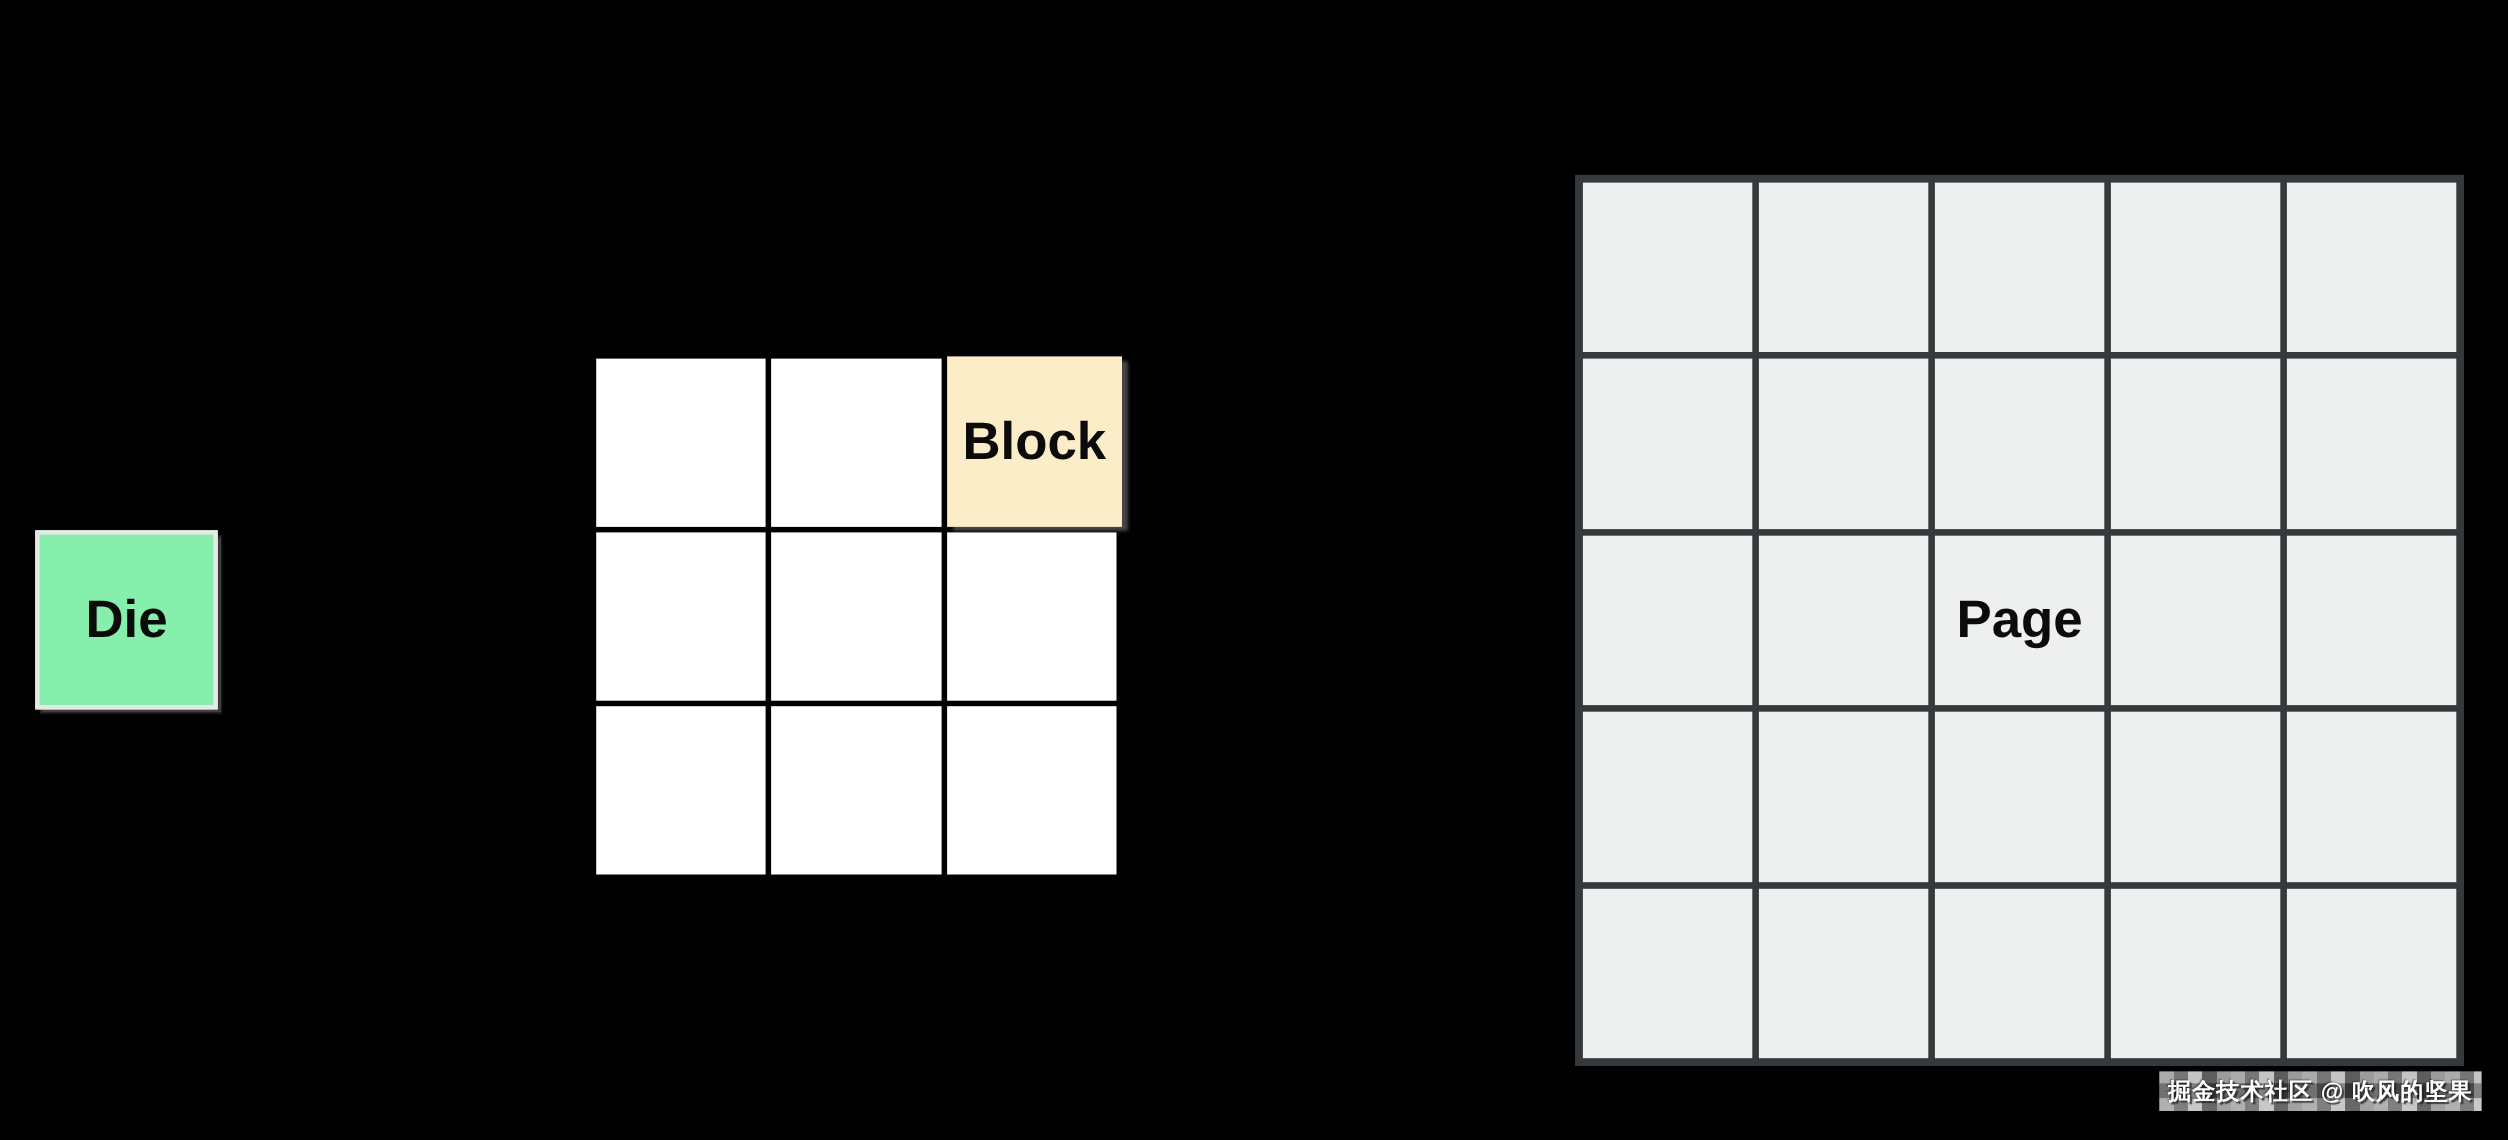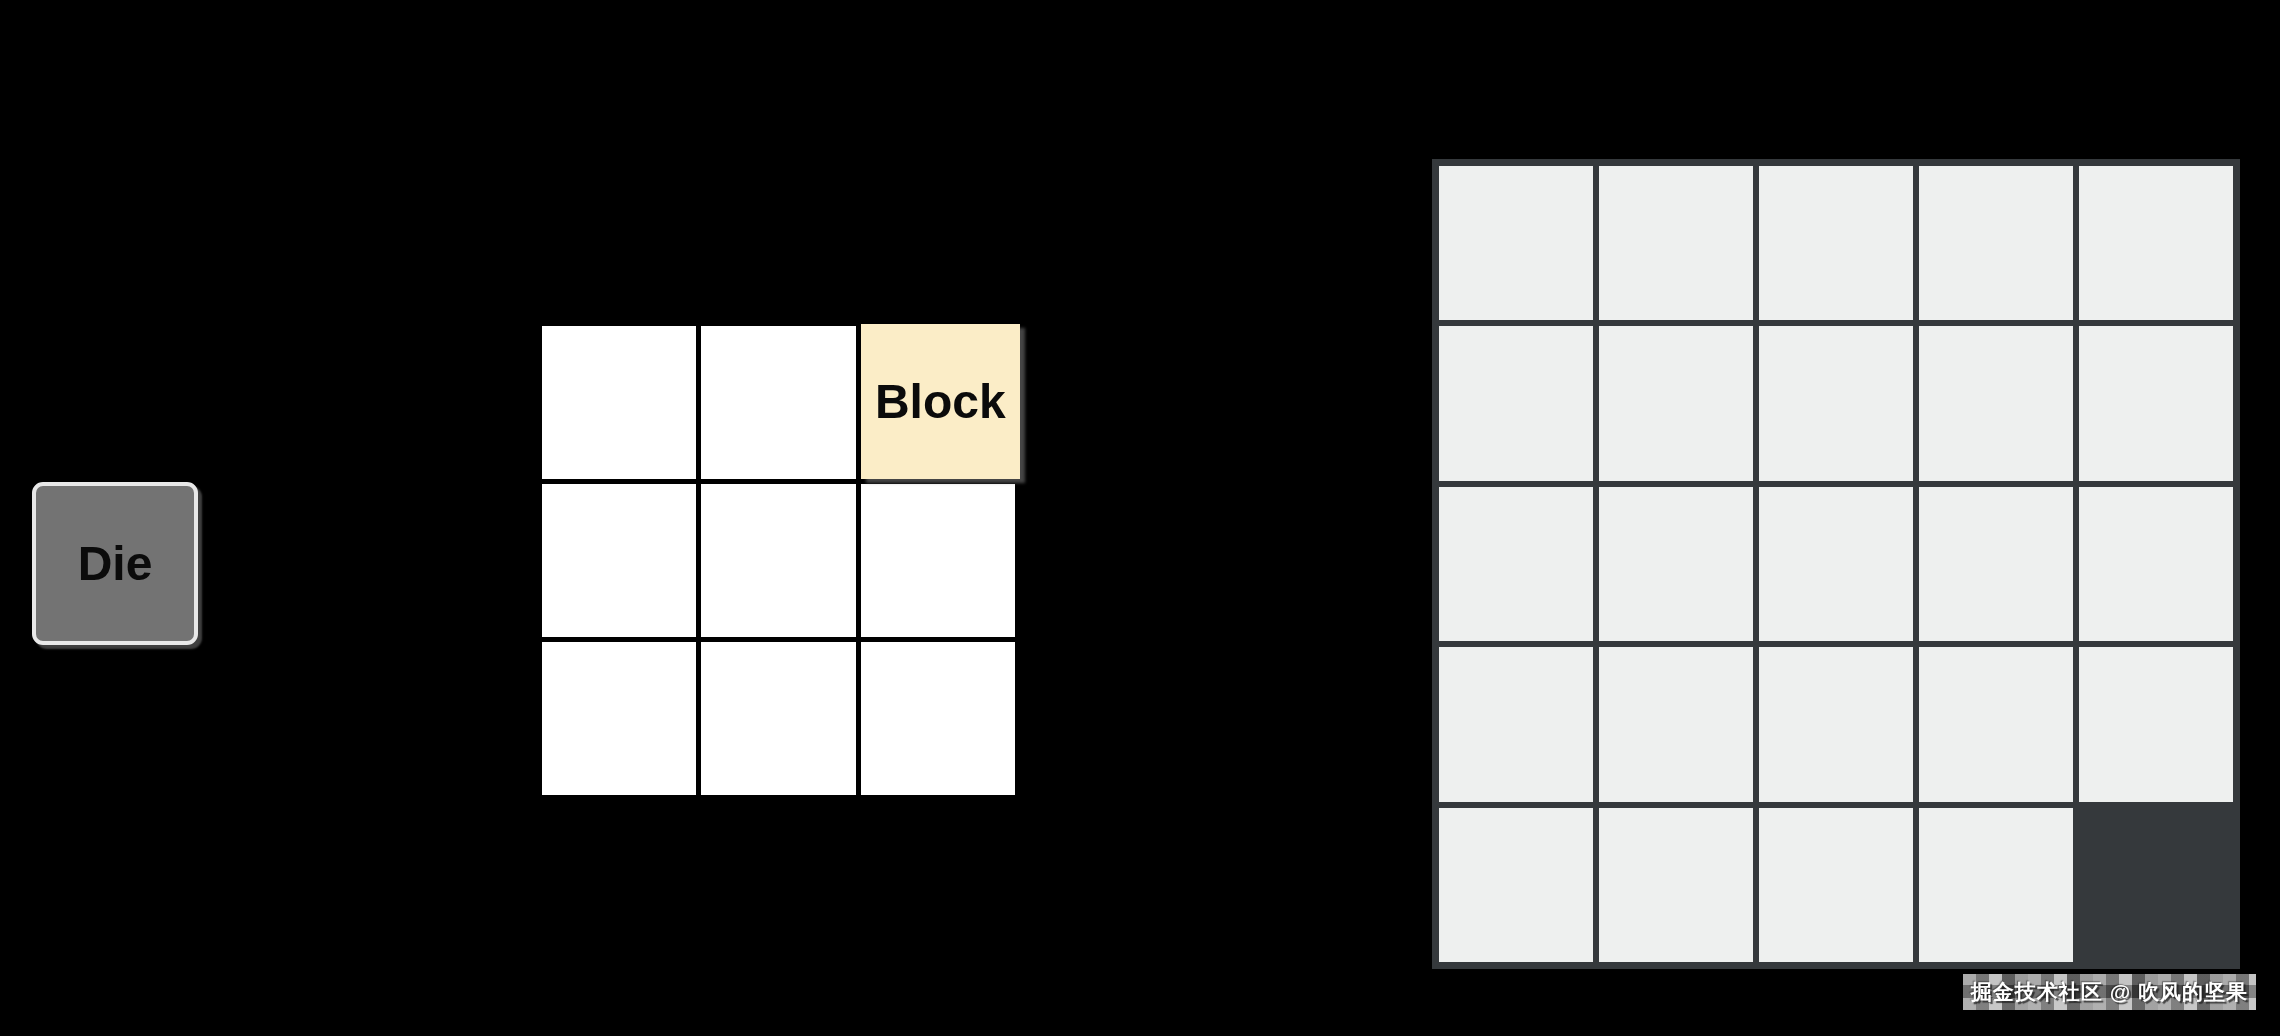--- a/index.html
+++ b/index.html
@@ -102,21 +102,21 @@
         rgba(205,205,205,0.92) 26px 39px,
         rgba(92,92,92,0.82) 39px 52px,
         rgba(160,160,160,0.90) 52px 65px);
   }
 </style>
 </head>
 <body>
 
 <div class="canvas">
 
-  <div class="die" style="background: #737373; border-color: rgb(232, 232, 232); color: rgb(11, 11, 11); border-radius: 11px;">
+  <div class="die" style="background: #86efac; border-color: rgb(232, 232, 232); color: rgb(11, 11, 11);">
     <span class="shape-label">Die</span>
   </div>
 
   <div class="grid grid3" style="background: rgb(0, 0, 0); border-color: rgb(0, 0, 0); grid-template-rows: repeat(3, 1fr); grid-template-columns: repeat(3, 1fr);">
       <div class="cell" style="background: rgb(255, 255, 255);"></div>
       <div class="cell" style="background: rgb(255, 255, 255);"></div>
       <div class="cell hl" style="background: rgb(251, 237, 199);">
         <span class="shape-label" style="color: rgb(11, 11, 11);">Block</span>
       </div>
       <div class="cell" style="background: rgb(255, 255, 255);"></div>
@@ -133,20 +133,23 @@
       <div class="cell" style="background: rgb(238, 240, 239);"></div>
       <div class="cell" style="background: rgb(238, 240, 239);"></div>
       <div class="cell" style="background: rgb(238, 240, 239);"></div>
       <div class="cell" style="background: rgb(238, 240, 239);"></div>
       <div class="cell" style="background: rgb(238, 240, 239);"></div>
       <div class="cell" style="background: rgb(238, 240, 239);"></div>
       <div class="cell" style="background: rgb(238, 240, 239);"></div>
       <div class="cell" style="background: rgb(238, 240, 239);"></div>
       <div class="cell" style="background: rgb(238, 240, 239);"></div>
       <div class="cell" style="background: rgb(238, 240, 239);"></div>
+      <div class="cell hl" style="background: rgb(238, 240, 239);">
+        <span class="shape-label" style="color: rgb(11, 11, 11);">Page</span>
+      </div>
       <div class="cell" style="background: rgb(238, 240, 239);"></div>
       <div class="cell" style="background: rgb(238, 240, 239);"></div>
       <div class="cell" style="background: rgb(238, 240, 239);"></div>
       <div class="cell" style="background: rgb(238, 240, 239);"></div>
       <div class="cell" style="background: rgb(238, 240, 239);"></div>
       <div class="cell" style="background: rgb(238, 240, 239);"></div>
       <div class="cell" style="background: rgb(238, 240, 239);"></div>
       <div class="cell" style="background: rgb(238, 240, 239);"></div>
       <div class="cell" style="background: rgb(238, 240, 239);"></div>
       <div class="cell" style="background: rgb(238, 240, 239);"></div>

